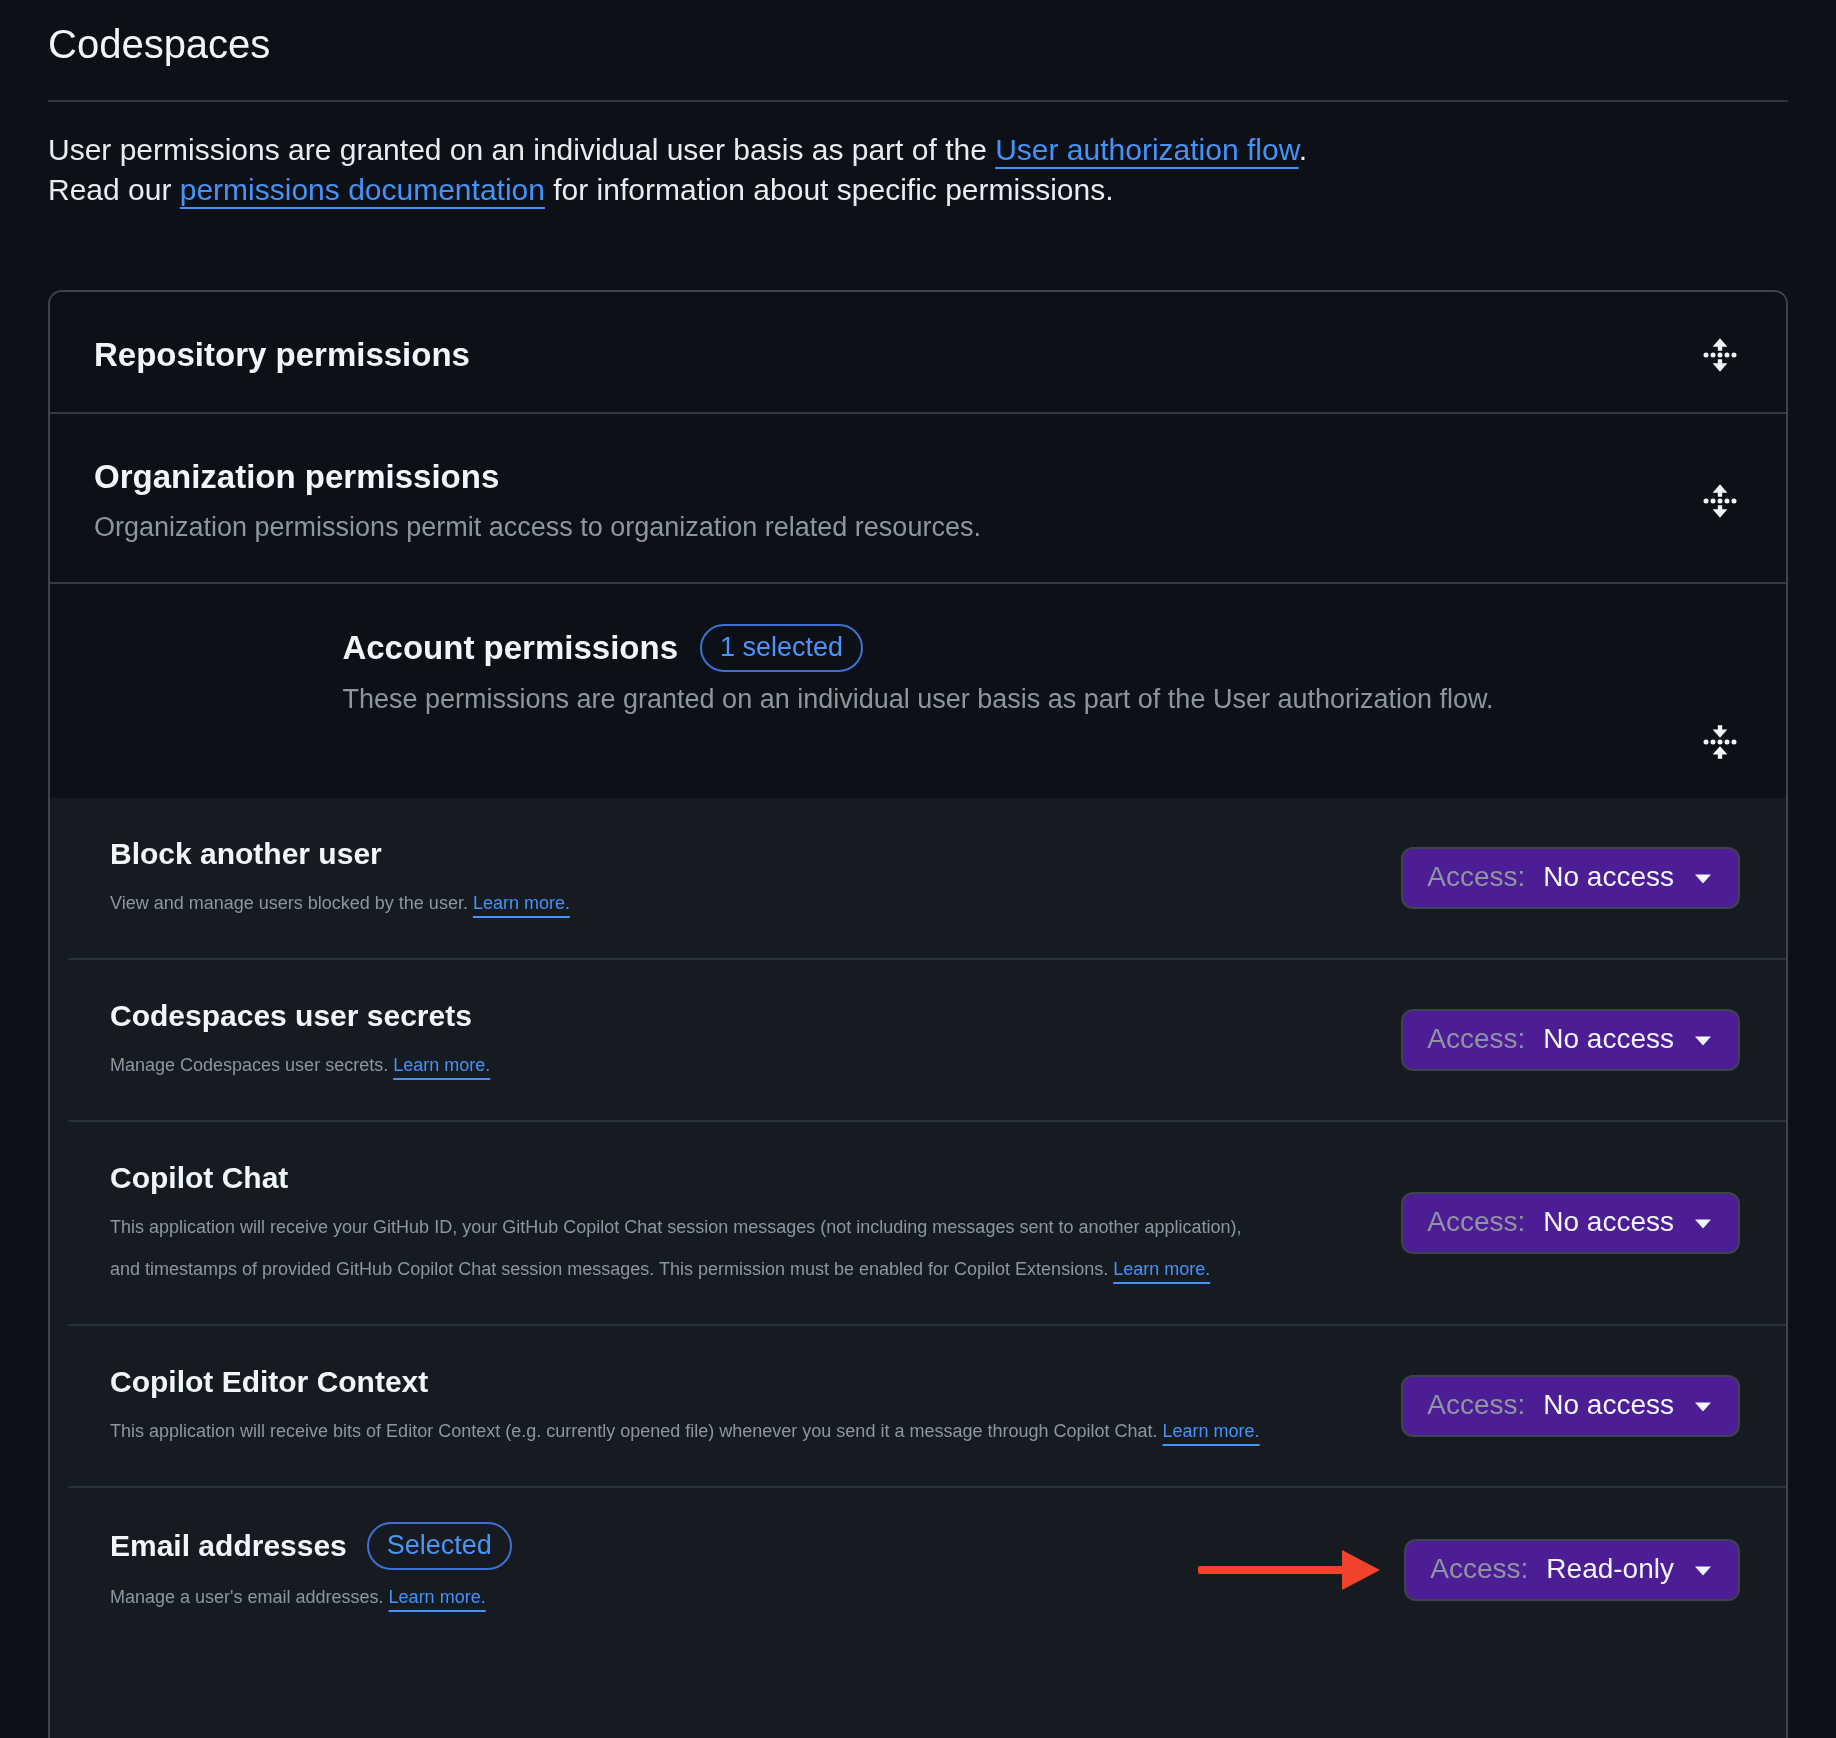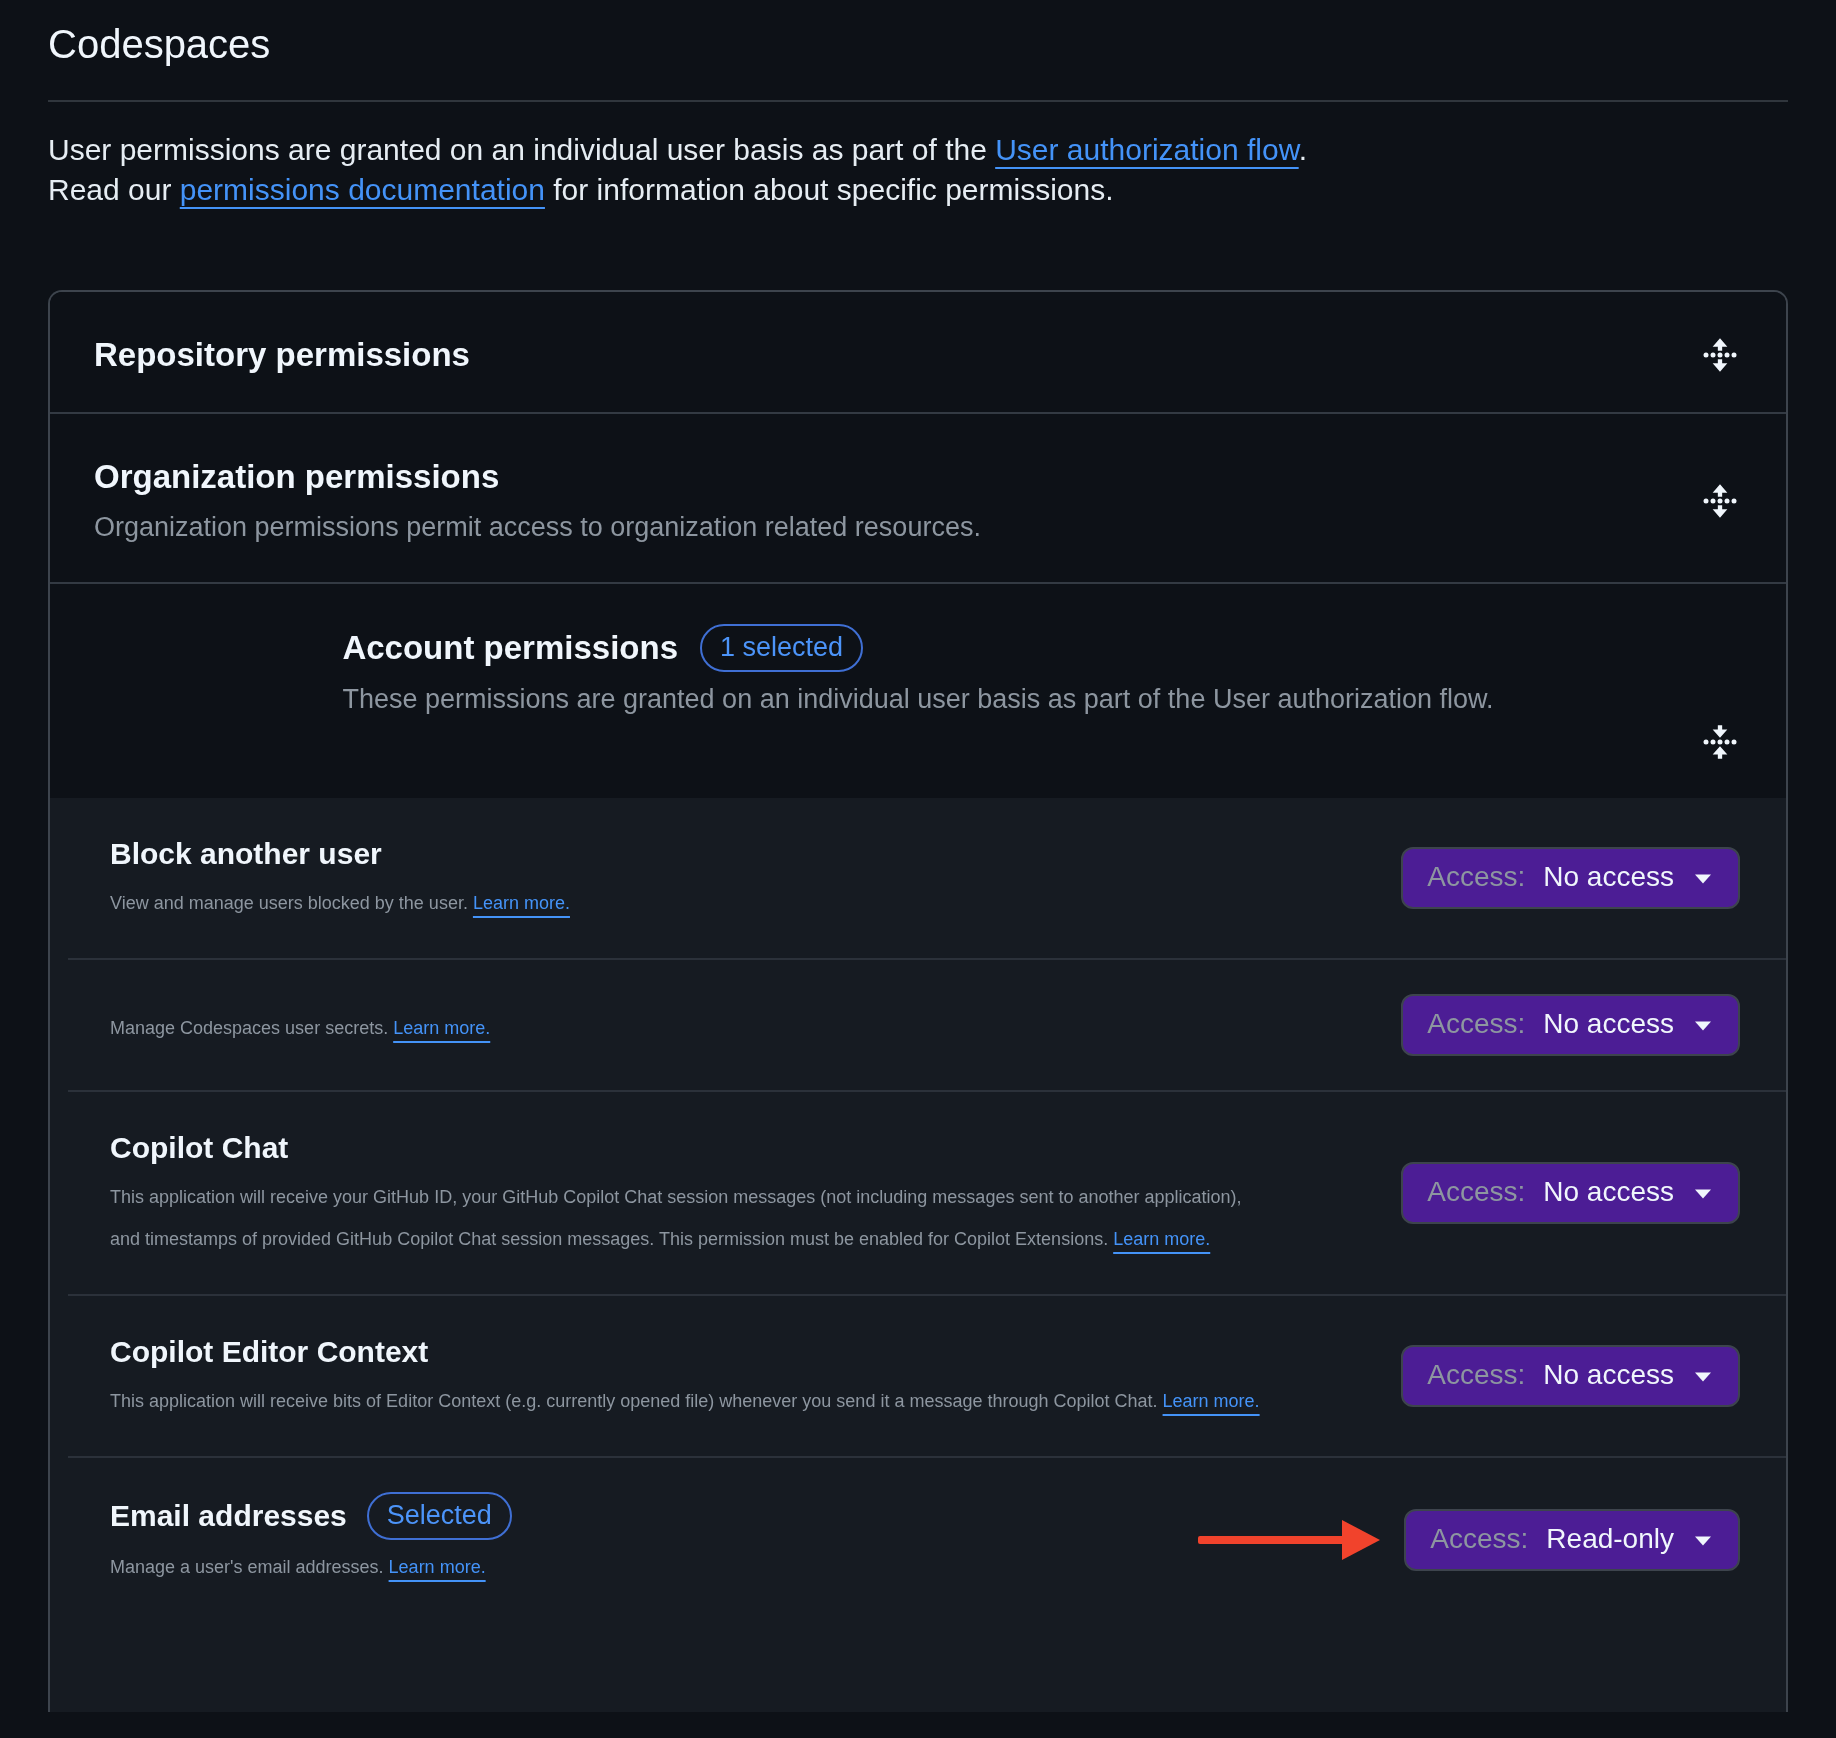--- a/index.html
+++ b/index.html
@@ -52,21 +52,21 @@
 
   .grabber {
     margin-left:auto; flex-shrink:0;
     width:44px; height:44px; display:flex; align-items:center; justify-content:center;
     cursor:grab;
   }
   .grabber svg { fill:#f0f6fc; }
 
   .rows { background:#161b22; padding-bottom:90px; }
   .perm-row {
-    display:flex; align-items:center;
+    display:flex; 
     padding:34px 46px 34px 60px;
   }
   .row-divider { height:2px; background:#2b313a; margin-left:18px; }
 
   .row-text { max-width:1150px; }
   .row-title-line { display:flex; align-items:center; gap:20px; }
   .row-text h4 { margin:0; font-size:30px; font-weight:700; line-height:44px; color:#f0f6fc; }
   .row-desc { margin:6px 0 0; font-size:18px; line-height:42px; color:#8d96a0; }
 
   .access { margin-left:auto; flex-shrink:0; display:flex; align-items:center; gap:24px; padding-left:30px; }
@@ -177,20 +177,23 @@
                 <path d="M3 3.5 L19 3.5 L11 12.5 Z"></path>
               </svg>
           </button>
         </div>
       </div>
 
       <div class="row-divider"></div>
 
       <div class="perm-row">
         <div class="row-text">
+          <div class="row-title-line">
+            <h4>Codespaces user secrets</h4>
+          </div>
           <p class="row-desc">
             <span>Manage Codespaces user secrets.</span>
             <a class="link">Learn more.</a>
           </p>
         </div>
         <div class="access">
           <button class="access-btn">
             <span>Access:</span>
             <b>No access</b>
             <svg class="caret" width="22" height="16" viewBox="0 0 22 16">

